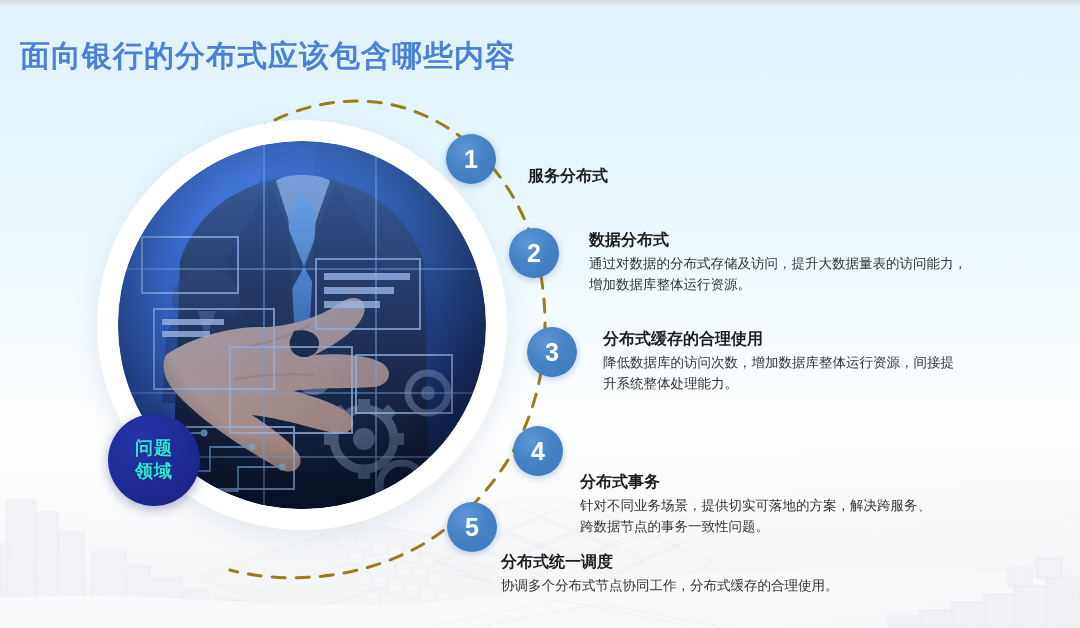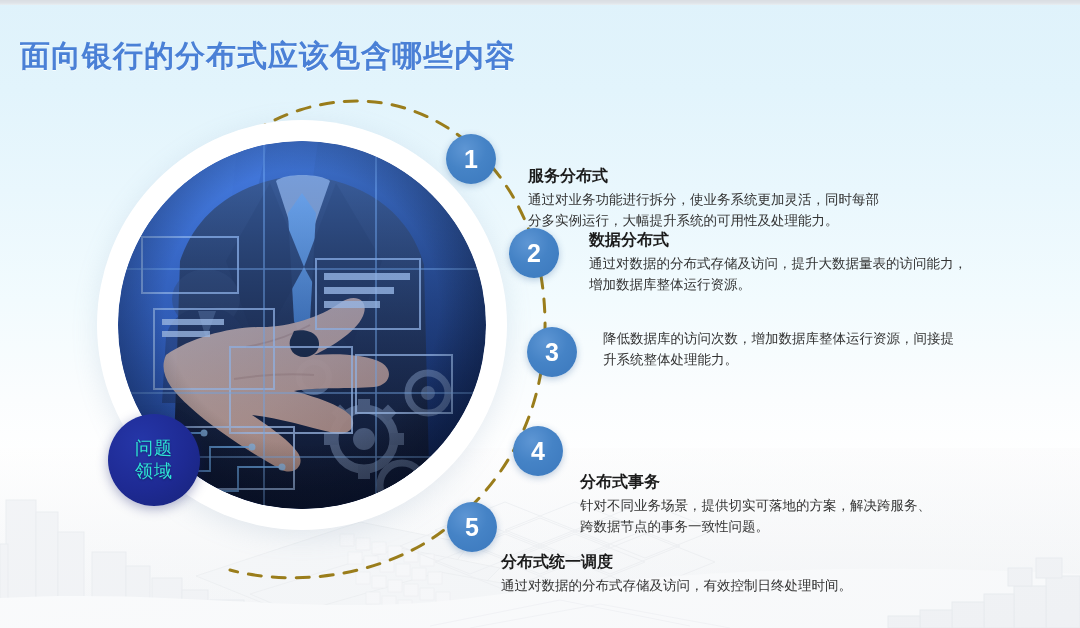--- a/index.html
+++ b/index.html
@@ -62,21 +62,21 @@
   #badge {
     position:absolute; left:108px; top:414px;
     width:92px; height:92px; border-radius:50%;
     background:radial-gradient(circle at 35% 30%, #2536a8 0%, #1e2a93 55%, #172379 100%);
     z-index:20;
     display:flex; flex-direction:column;
     align-items:center; justify-content:center;
     box-shadow:0 3px 12px rgba(20,30,110,.35);
   }
   #badge span {
-    color:#2ee6d6; font-size:18px; font-weight:normal;
+    color:#2ee6d6; font-size:18px; font-weight:bold;
     line-height:23px; letter-spacing:1px;
     text-shadow:0 1px 2px rgba(0,0,0,.35);
   }
 
   
   .item { position:absolute; z-index:25; }
   .num {
     position:absolute; width:50px; height:50px; border-radius:50%;
     background:radial-gradient(circle at 38% 30%, #5e96d4 0%, #4583c6 45%, #3b78bd 100%);
     color:#ffffff; font-size:25px; font-weight:bold;
@@ -339,53 +339,52 @@
     <span>问题</span>
     <span>领域</span>
   </div>
 
   <div id="title">面向银行的分布式应该包含哪些内容</div>
 
   <div class="item">
     <div class="num" style="left:446px; top:134px;">1</div>
     <div class="txt" style="left:528px; top:141px; width:450px;margin-top:24px;">
       <div class="h">服务分布式</div>
-      <div class="b">通过对业务功能进行拆分，使业务系统更加灵活，同时每部
-分多实例运行，大幅提升系统的可用性及处理能力。</div>
     </div>
   </div>
 
   <div class="item">
     <div class="num" style="left:509px; top:228px;">2</div>
     <div class="txt" style="left:589px; top:229px; width:420px;">
       <div class="h">数据分布式</div>
       <div class="b">通过对数据的分布式存储及访问，提升大数据量表的访问能力，
 增加数据库整体运行资源。</div>
     </div>
   </div>
 
   <div class="item">
     <div class="num" style="left:527px; top:327px;">3</div>
     <div class="txt" style="left:603px; top:328px; width:420px;">
+      <div class="h">分布式缓存的合理使用</div>
       <div class="b">降低数据库的访问次数，增加数据库整体运行资源，间接提
 升系统整体处理能力。</div>
     </div>
   </div>
 
   <div class="item">
     <div class="num" style="left:513px; top:426px;">4</div>
     <div class="txt" style="left:580px; top:424px; width:420px;margin-top:47px;">
       <div class="h">分布式事务</div>
       <div class="b">针对不同业务场景，提供切实可落地的方案，解决跨服务、
 跨数据节点的事务一致性问题。</div>
     </div>
   </div>
 
   <div class="item">
     <div class="num" style="left:447px; top:502px;">5</div>
     <div class="txt" style="left:501px; top:507px; width:450px;margin-top:44px;">
       <div class="h">分布式统一调度</div>
-      <div class="b">通过对数据的分布式存储及访问，有效控制日终处理时间。</div>
+      <div class="b">协调多个分布式节点协同工作，分布式缓存的合理使用。</div>
     </div>
   </div>
 
   <div id="topbar"></div>
 </div>
 
 </body></html>

